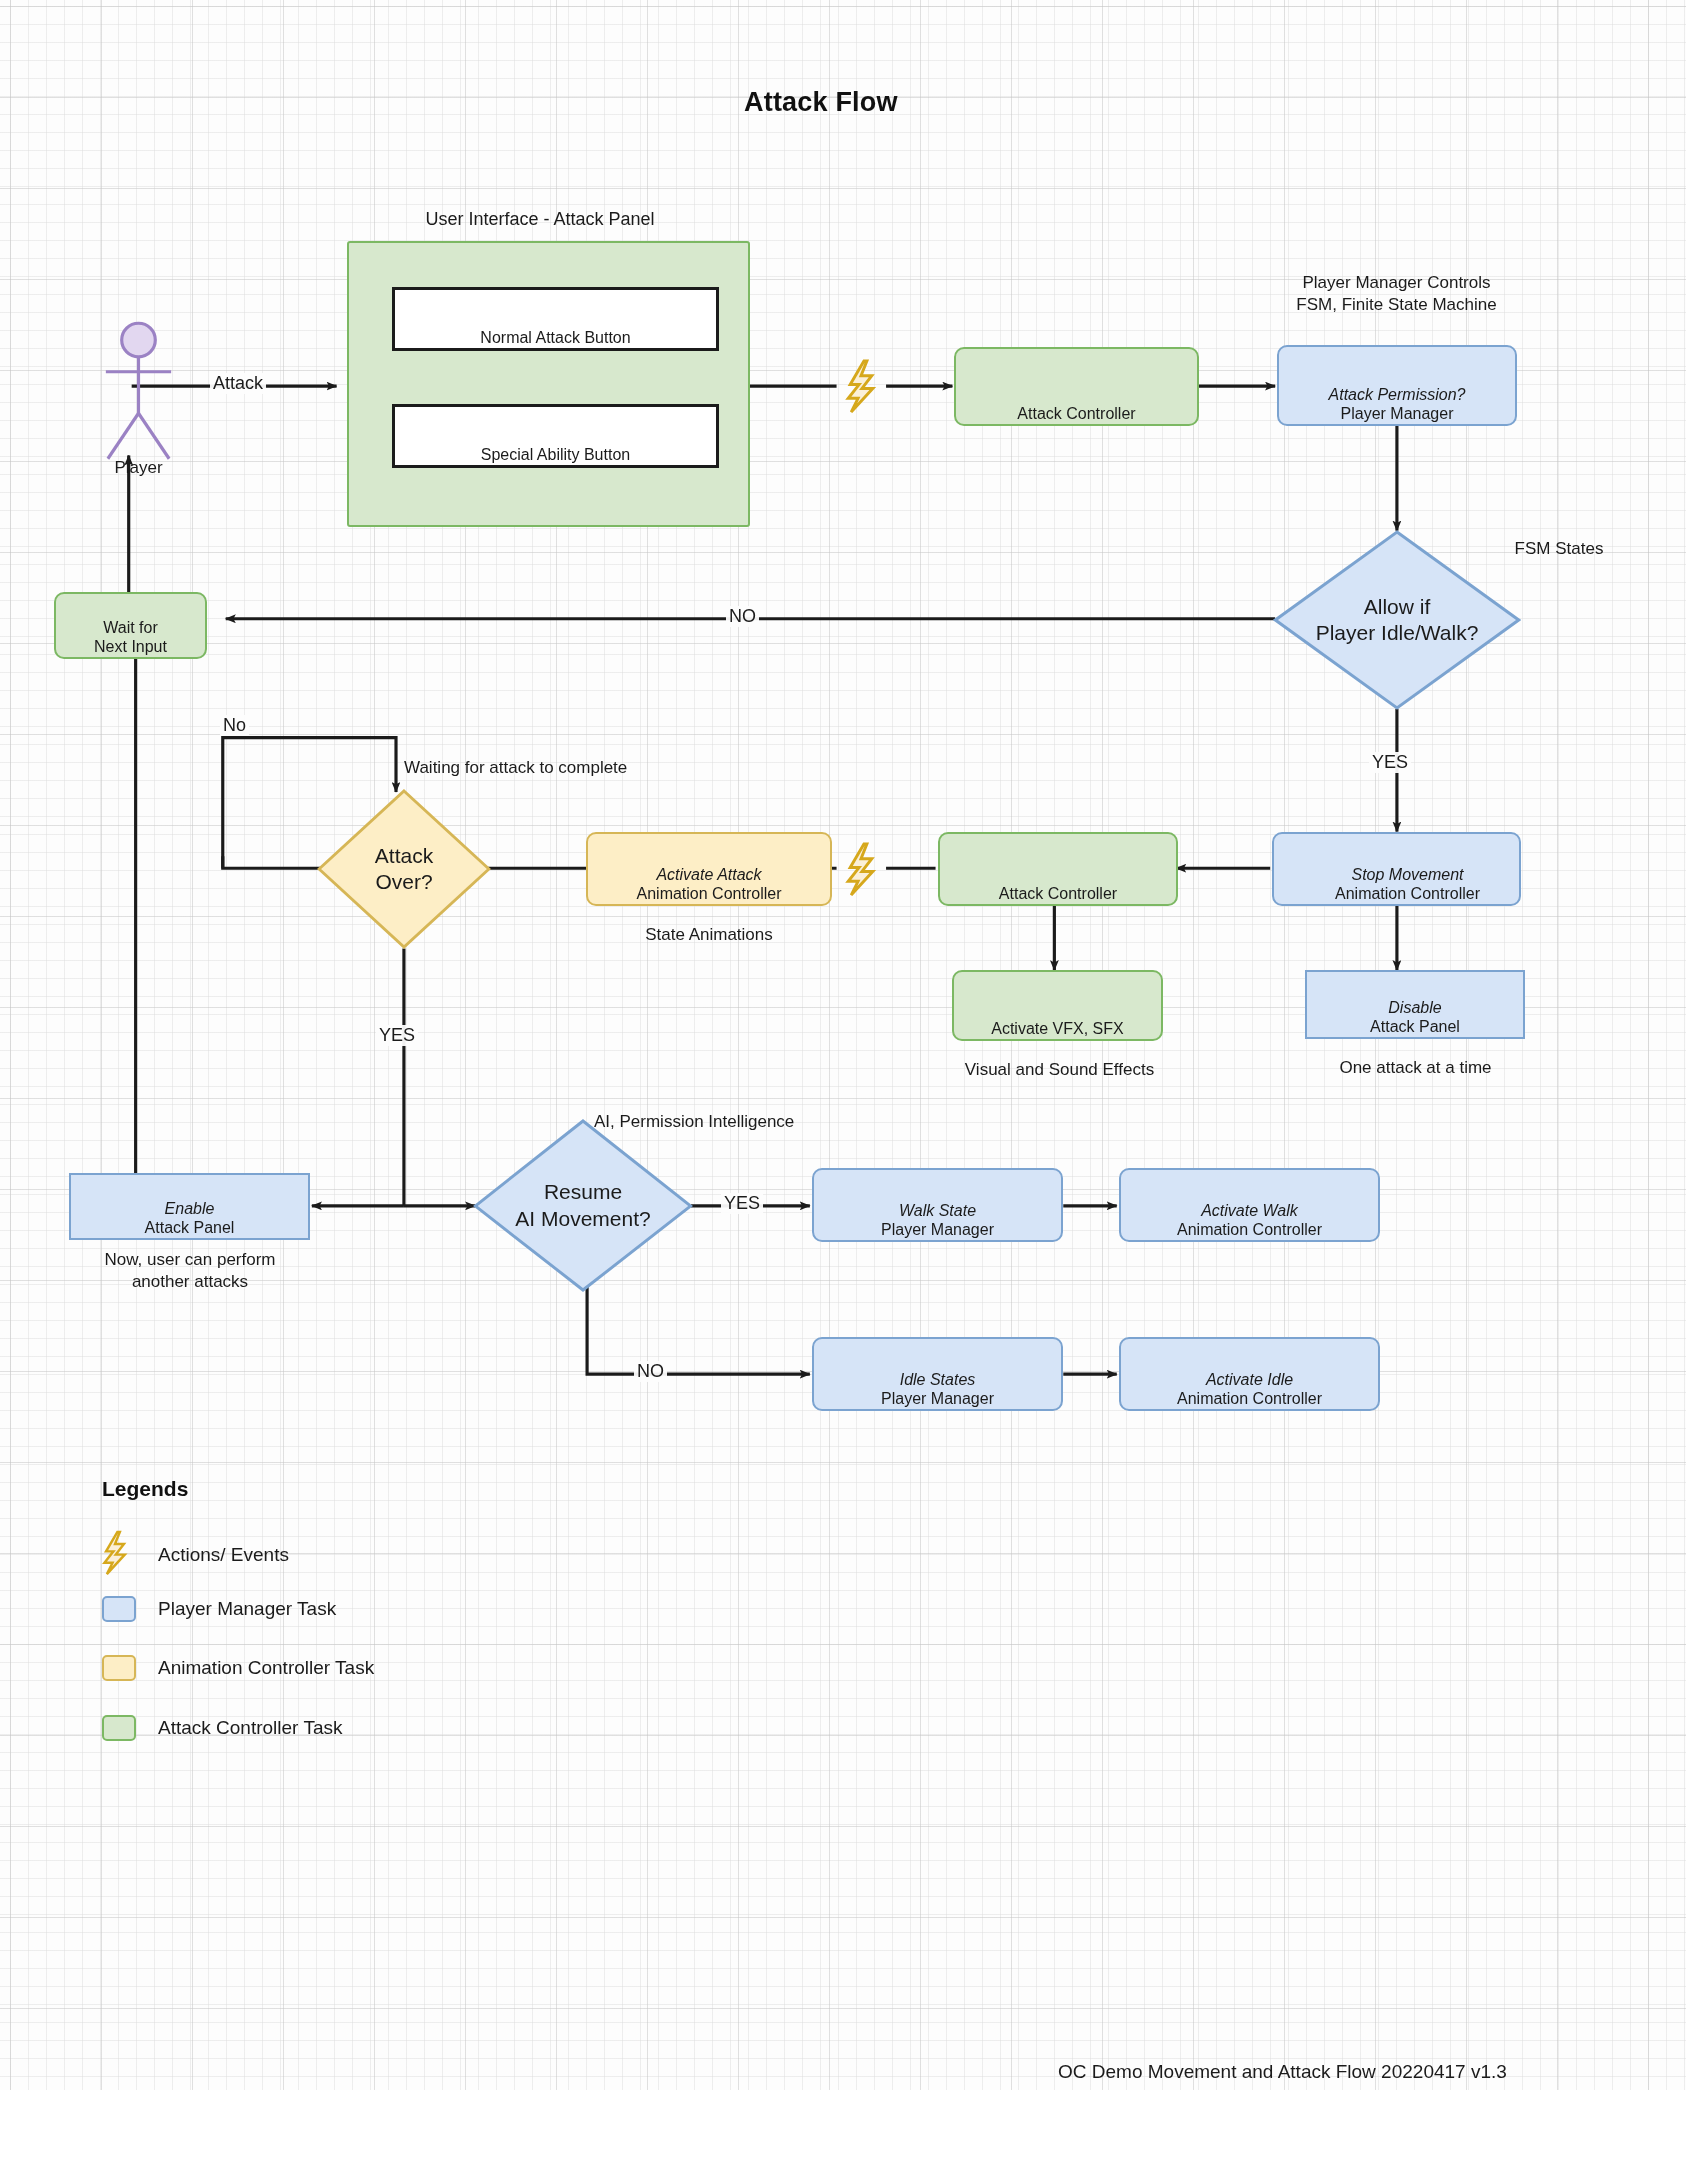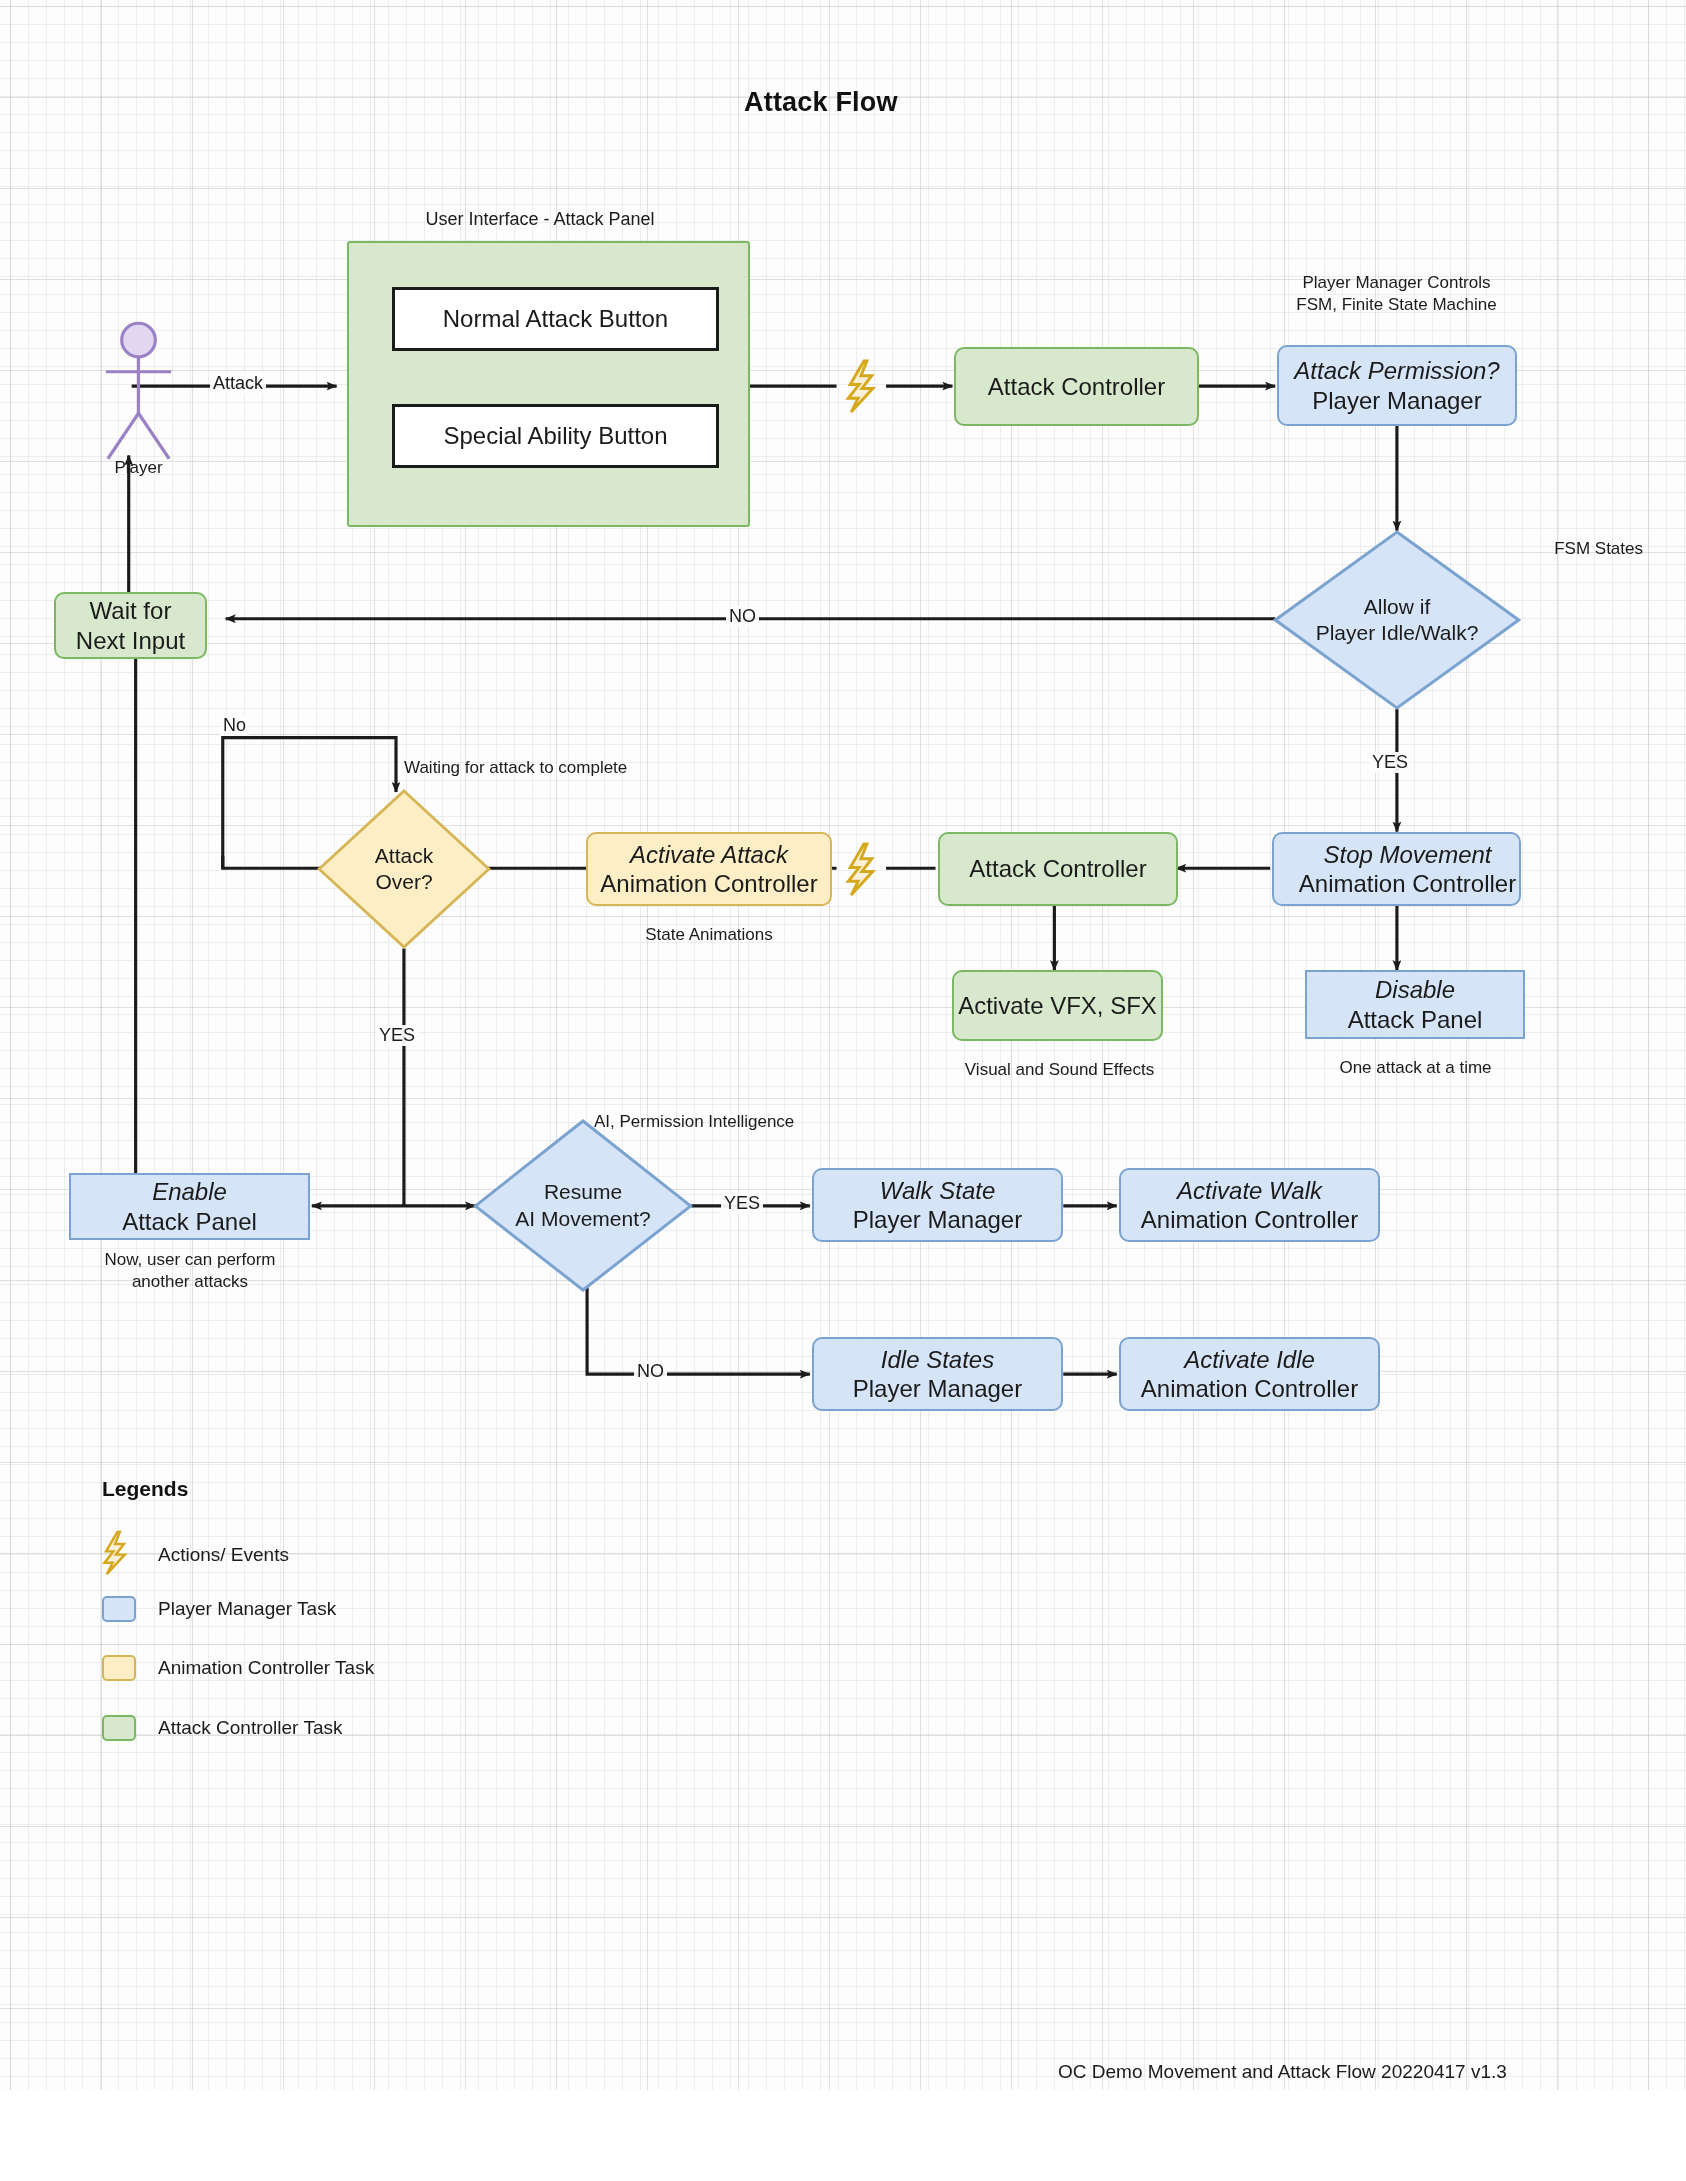--- a/index.html
+++ b/index.html
@@ -75,21 +75,21 @@
     width: 34px; height: 26px; border-width: 2px; border-style: solid; border-radius: 5px;
     margin-right: 22px;
   }
   .legend-label { font-size: 19px; color: #1b1b1b; white-space: nowrap; }
   .footer {
     position: absolute; font-size: 19px; color: #1b1b1b; white-space: nowrap;
   }
   .bolt { position: absolute; }
   .actor { position: absolute; }
   .nodetext { white-space: nowrap; }
-  .n22 { font-size: 24px; }
+  .n22 { font-size: 16px; justify-content: flex-end; }
 </style>
 </head>
 <body>
 
 <div id="page">
 
   <svg id="edges" viewBox="0 0 1703 2203">
     <defs>
       <marker id="ah" markerWidth="11" markerHeight="9" refX="10.2" refY="4.5" orient="auto" markerUnits="userSpaceOnUse">
         <path d="M0,0 L11,4.5 L0,9 L2.4,4.5 z" fill="#1b1b1b"></path>
@@ -199,21 +199,21 @@
 
   <div class="diamondwrap" style="left:1273px; top:530px; width:248px; height:180px;">
     <svg width="248" height="180" viewBox="0 0 250 182">
       <polygon points="125,2 248,91 125,180 2,91" fill="#d6e4f7" stroke="#7ba3d0" stroke-width="3"></polygon>
     </svg>
     <div class="dtext">
       <span>Allow if</span>
       <span>Player Idle/Walk?</span>
     </div>
   </div>
-  <div class="caption" style="left:1475px; top:538px; width:168px; text-align:right;">FSM States</div>
+  <div class="caption" style="left:1475px; top:538px; width:168px; text-align:center;">FSM States</div>
 
   <div class="node blue rbox n22" style="left:1272px; top:832px; width:249px; height:74px;padding-left:22px;">
     <span class="nodetext ital">Stop Movement</span>
     <span class="nodetext">Animation Controller</span>
   </div>
 
   <div class="node green rbox n22" style="left:938px; top:832px; width:240px; height:74px;">
     <span class="nodetext">Attack Controller</span>
   </div>
 

